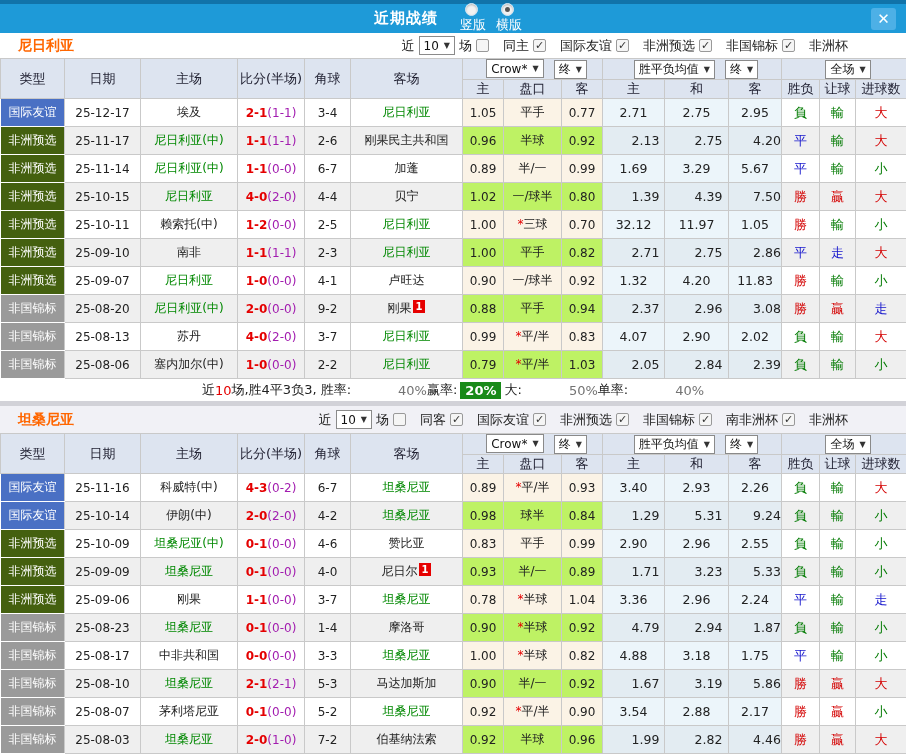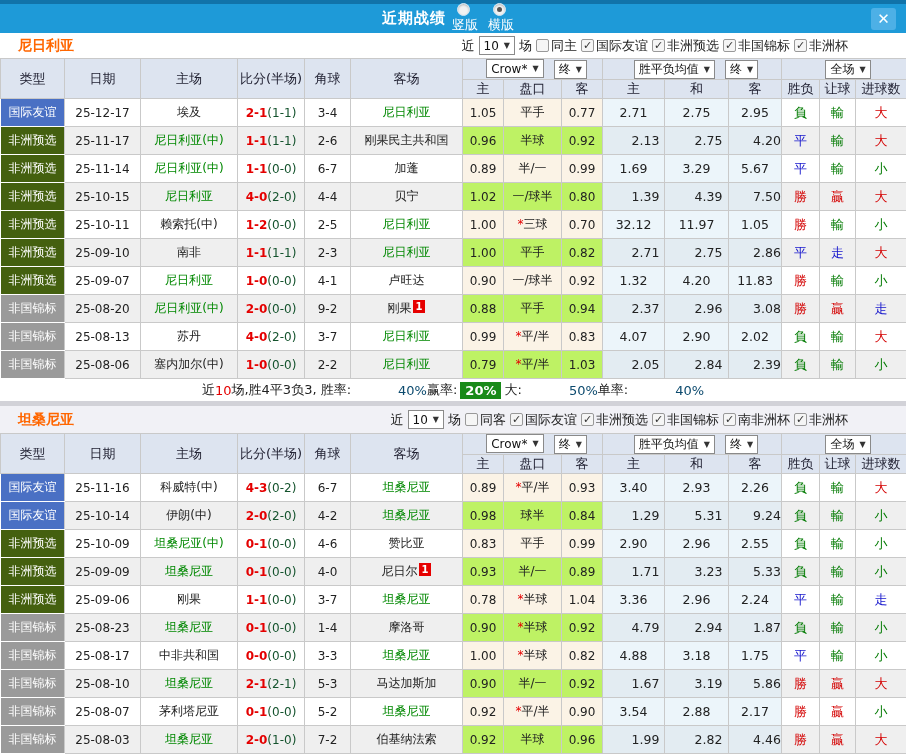--- a/index.html
+++ b/index.html
@@ -1,21 +1,21 @@
 <!DOCTYPE html>
 <html><head>
 <meta charset="utf-8">
 <style>
   * { box-sizing: border-box; margin: 0; padding: 0; }
   html,body { width: 906px; background:#fff; font-family:"DejaVu Sans","Liberation Sans",sans-serif; font-size:12px; color:#222; }
   .window { width:906px; overflow:hidden; position:relative; }
 
   
   .titlebar { height:33px; background:#1e9ad8; border-top:4px solid #1173a9; position:relative;
-              display:flex; align-items:center; justify-content:center; }
+              display:flex; align-items:center; justify-content:center;gap:8px; }
   .titlebar .title { color:#fff; font-weight:bold; font-size:15px; letter-spacing:1px; }
   .radio-group { display:inline-flex; align-items:center; margin-left:2px; }
   .radio-opt { display:inline-flex; align-items:center; margin-right:10px; cursor:pointer;flex-direction:column; }
   .radio { width:13px; height:13px; border-radius:50%; background:#f2f2f2; border:1px solid #cfe4f2;
            display:inline-block; position:relative; margin-right:3px; box-shadow:inset 0 1px 2px rgba(0,0,0,.25); }
   .radio.on::after { content:""; position:absolute; left:3px; top:3px; width:5px; height:5px; border-radius:50%; background:#555; }
   .radio-label { color:#fff; font-size:13px; }
   .close-btn { position:absolute; right:10px; top:4px; width:25px; height:22px; background:#4db0e6; border-radius:3px;
                display:flex; align-items:center; justify-content:center; cursor:pointer; }
   .close-btn span { color:#fff; font-weight:bold; font-size:15px; line-height:1; }
@@ -25,21 +25,21 @@
   .sec-head.alt { background:#f1f1f6; height:27px; }
   .team-name { color:#f60; font-weight:bold; font-size:14px; }
   .filters { margin-left:auto; margin-right:58px; display:flex; align-items:center; gap:4px; white-space:nowrap; }
   .filters .lbl { color:#222; font-size:13px; }
   .sel { display:inline-flex; align-items:center; justify-content:space-between; gap:5px; background:#fff;
          border:1px solid #8a8a8a; height:19px; padding:0 4px; cursor:pointer; font-size:12px; color:#111; }
   .sel .arr { font-size:8px; color:#333; }
   .cb { width:13px; height:13px; background:#f5f5f5; border:1px solid #999; display:inline-flex; align-items:center;
         justify-content:center; font-size:11px; line-height:1; color:#333; cursor:pointer; border-radius:2px; }
   .cb.checked::after { content:"✓"; font-weight:bold; margin-top:-1px; }
-  .cb-item { display:inline-flex; align-items:center; gap:2px; }
+  .cb-item { display:inline-flex; align-items:center; gap:14px; }
 
   
   table { width:906px; border-collapse:collapse; table-layout:fixed; }
   th, td { border:1px solid #c9c9c9; text-align:center; overflow:hidden; white-space:nowrap; }
   thead th { background:#dde4f0; color:#223; font-weight:normal; font-size:13px; }
   tr.hrow1 th { height:21px; }
   tr.hrow2 th { height:19px; }
   .grp { border-bottom:1px solid #c9c9c9;padding-left:8px; }
   .grp .sel { margin:0 3px; }
   tbody td { height:28px; font-size:12px; background:#fff; }
@@ -50,34 +50,34 @@
   td.type.chan      { background:#9a9a9a; }
   tbody tr.even td.type.friendly { background:#4a70c4; }
   tbody tr.even td.type.qualifier { background:#44600f; }
   tbody tr.even td.type.chan { background:#9a9a9a; }
   td.odds { background:#fbf3e6; }
   tbody tr.even td.odds { background:#bef264; }
   td.avg { background:#ecf5fa; font-size:12.5px; }
   tbody tr.even td.avg { background:#e3ecf2;padding-left:24px; }
   .team-green { color:#008800; }
   .ft { color:#e40000; font-weight:bold; }
-  .ht { color:#14532d; }
+  .ht { color:#a21caf; }
   .star { color:#e40000; }
   .badge1 { display:inline-block; background:#e60000; color:#fff; font-size:10px; font-weight:bold;
             padding:0 3px; margin-left:1px; line-height:13px; vertical-align:2px; }
   td.res { font-size:13px; }
   .c-red  { color:#d40000; }
   .c-green{ color:#007a00; }
   .c-blue { color:#1414cc; }
 
   
   .summary { height:22px; display:flex; align-items:center; justify-content:center; gap:0; font-size:13px; background:#fff; }
   .summary .s-black { color:#222; }
   .summary .s-red   { color:#e40000; }
-  .summary .s-blue  { color:#0c4a6e;margin-left:47px; }
+  .summary .s-blue  { color:#737373;margin-left:47px; }
   .summary .s-badge { background:#188a18; color:#fff; padding:1px 5px; margin:0 3px; font-weight:bold; }
   .sep { height:5px; background:#d2d2d8; }
 </style>
 </head>
 <body>
 
 <div class="window">
 
   <div class="titlebar">
     <span class="title">近期战绩</span>&nbsp;

